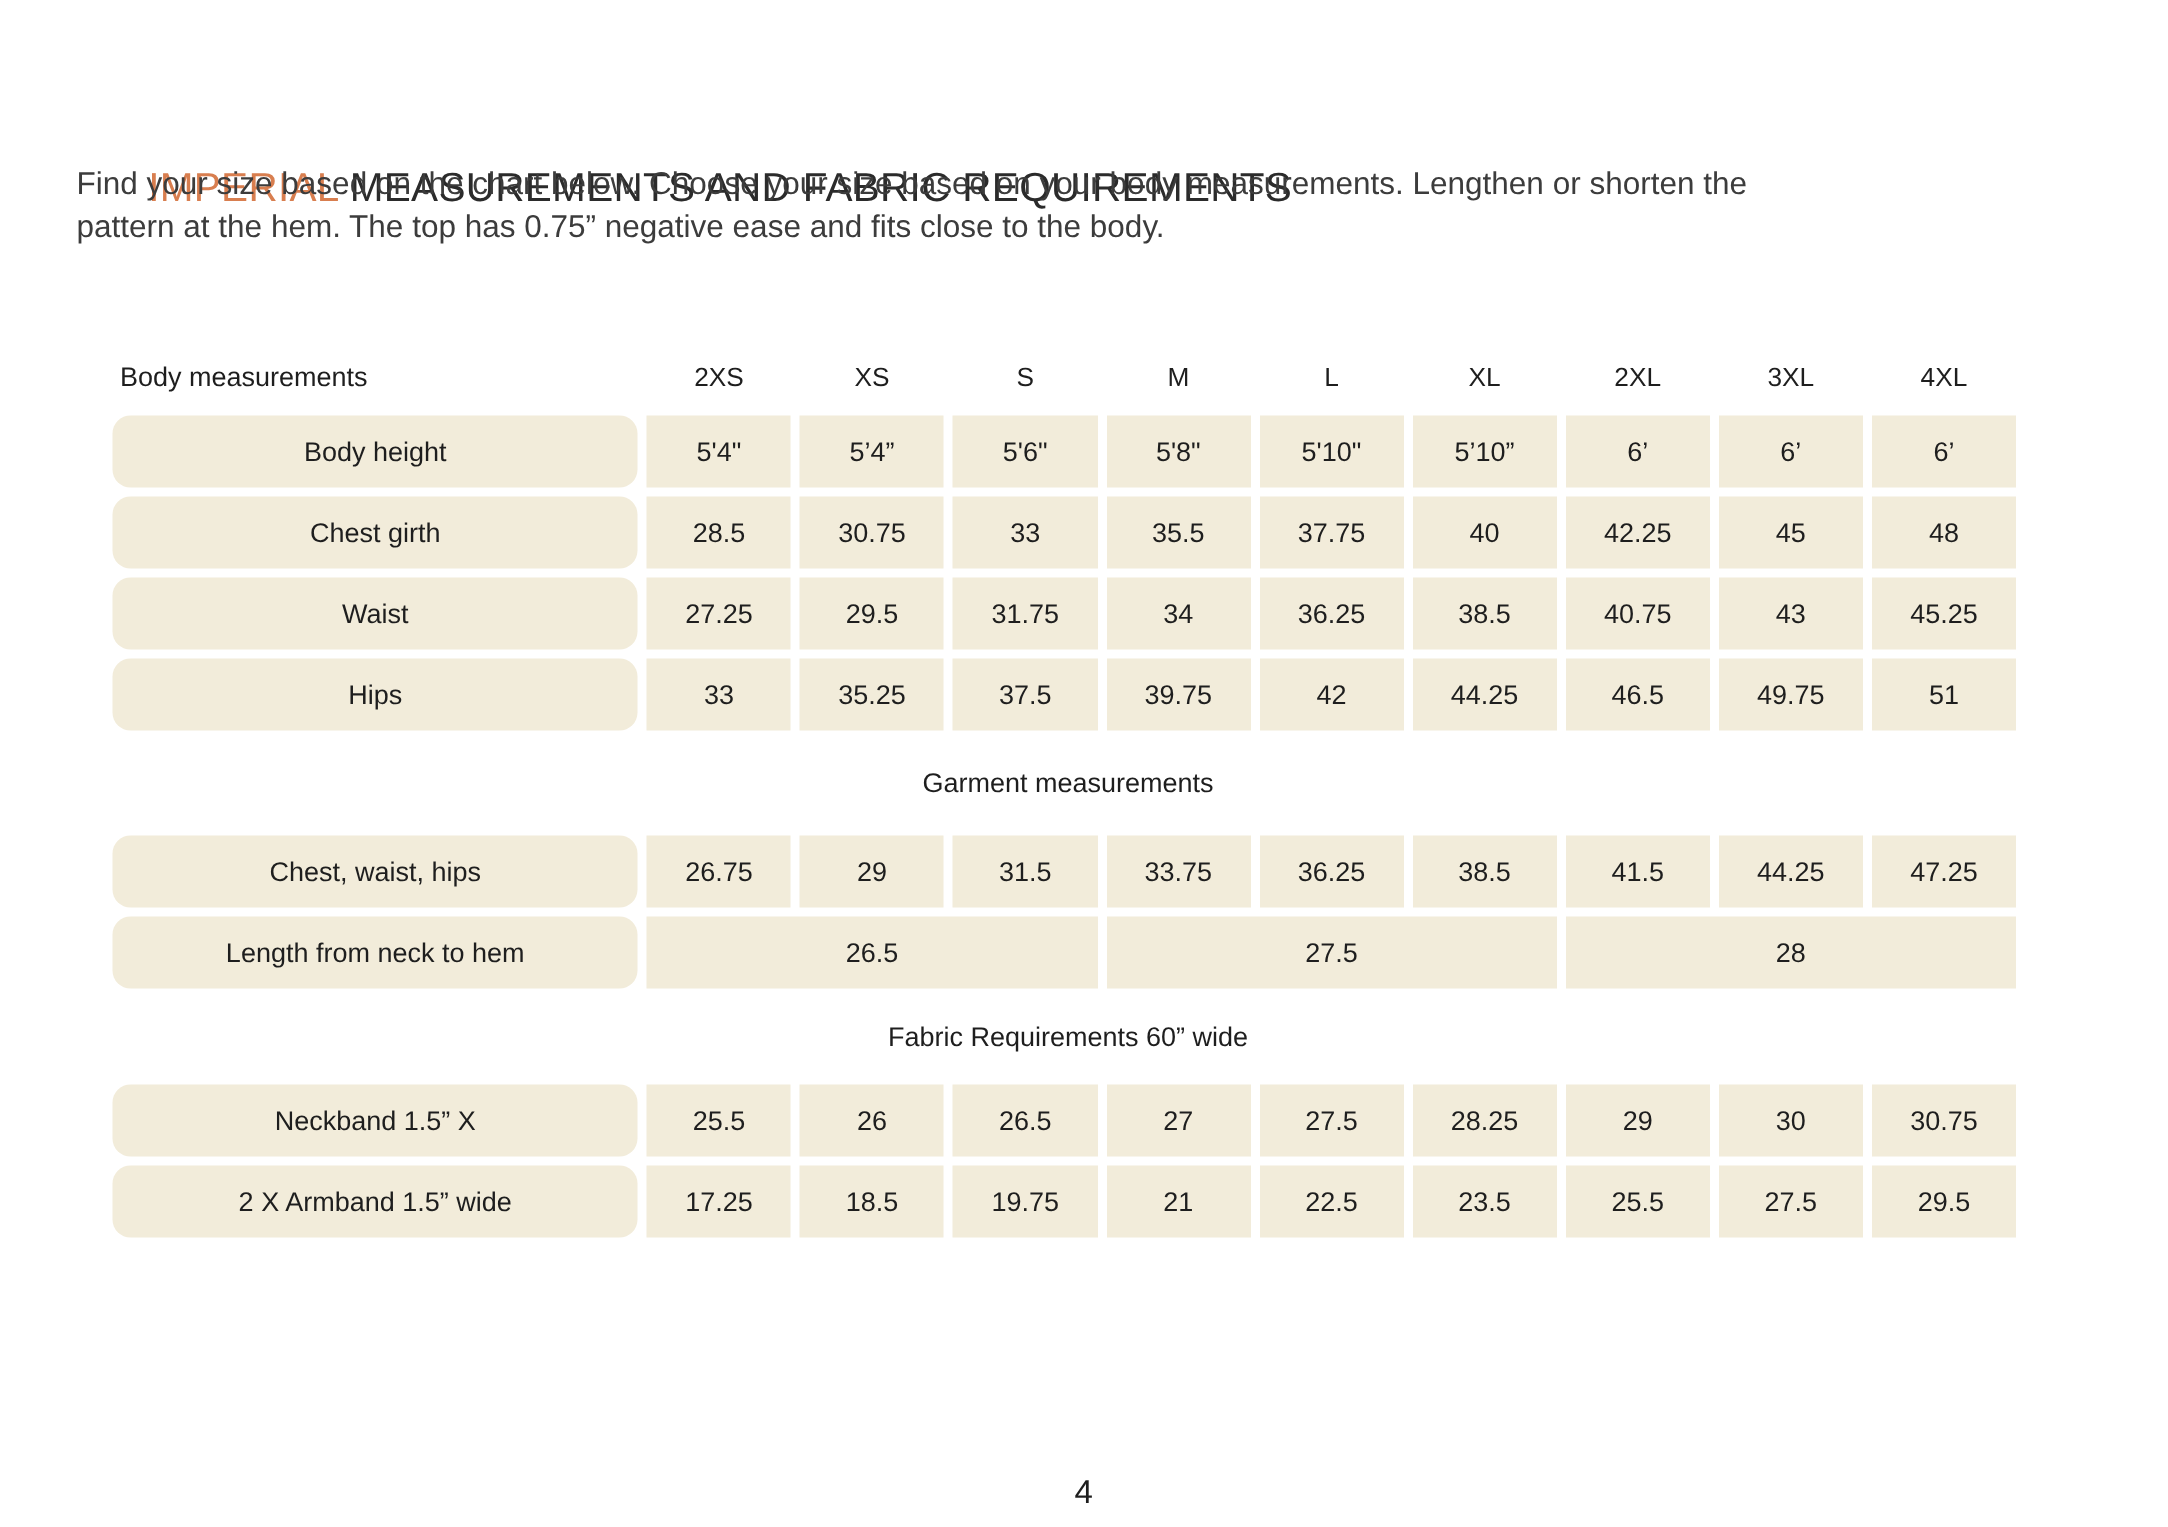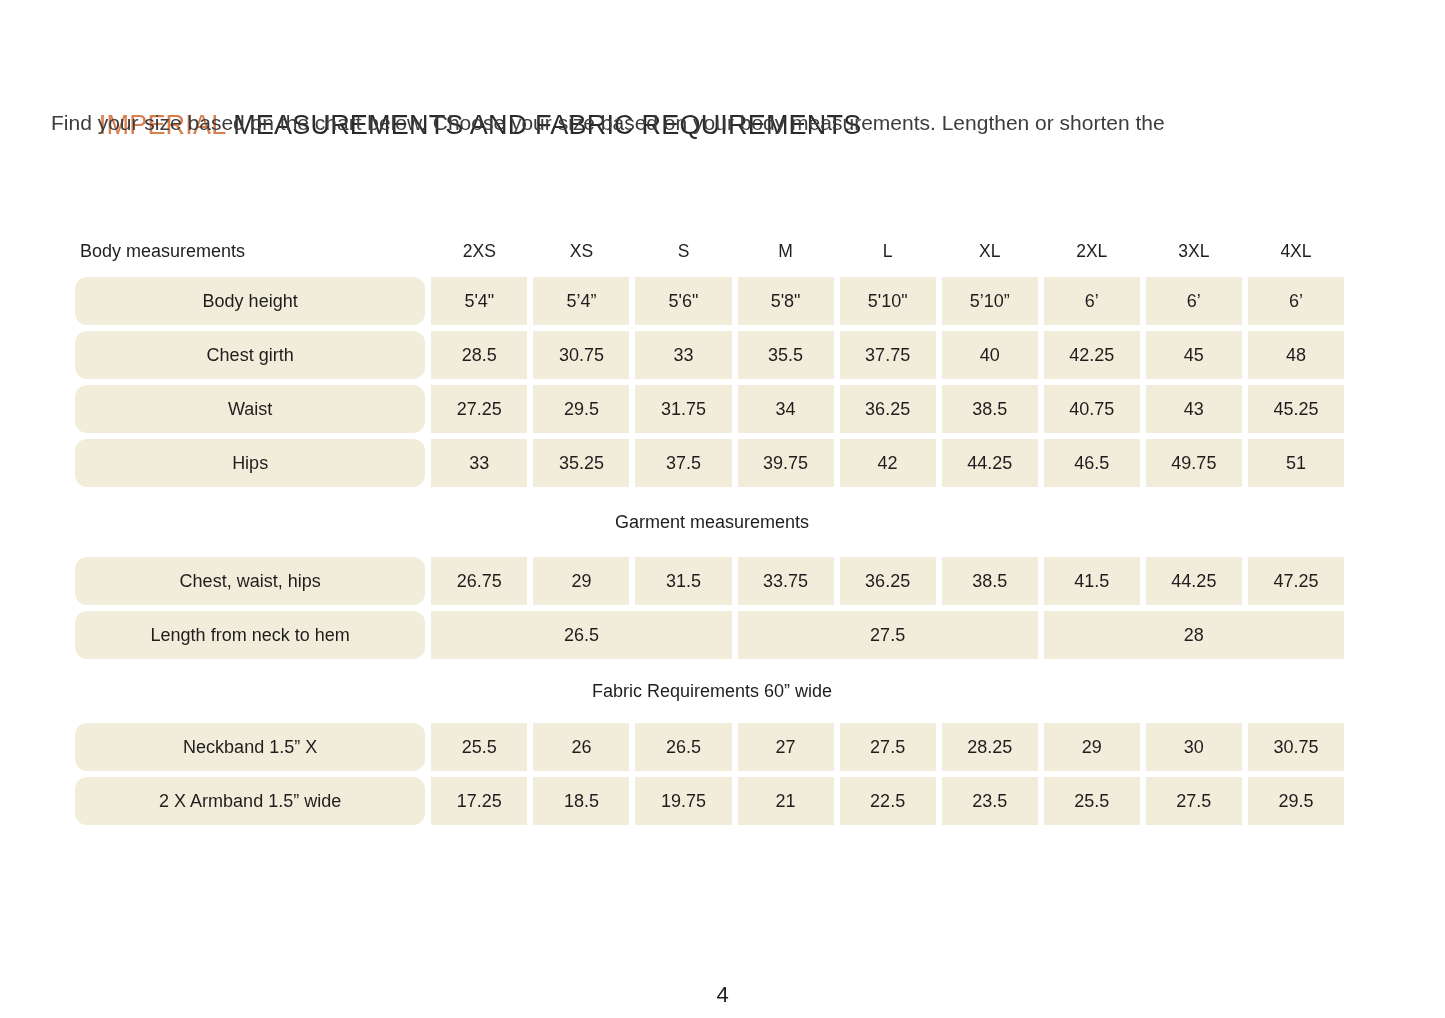--- a/index.html
+++ b/index.html
@@ -89,20 +89,21 @@
 <body>
 
 <div class="page">
 
   <div class="title">
     <span class="accent">IMPERIAL</span><span> MEASUREMENTS AND FABRIC REQUIREMENTS</span>
   </div>
 
   <div class="intro">
     <div>Find your size based on the chart below. Choose your size based on your body measurements. Lengthen or shorten the</div>
+    <div>pattern at the hem. The top has 0.75” negative ease and fits close to the body.</div>
   </div>
 
   <table class="size-table">
     <colgroup>
       <col style="width:350px">
       <col style="width:96px">
         <col style="width:96px">
         <col style="width:96px">
       <col style="width:96px">
         <col style="width:96px">

